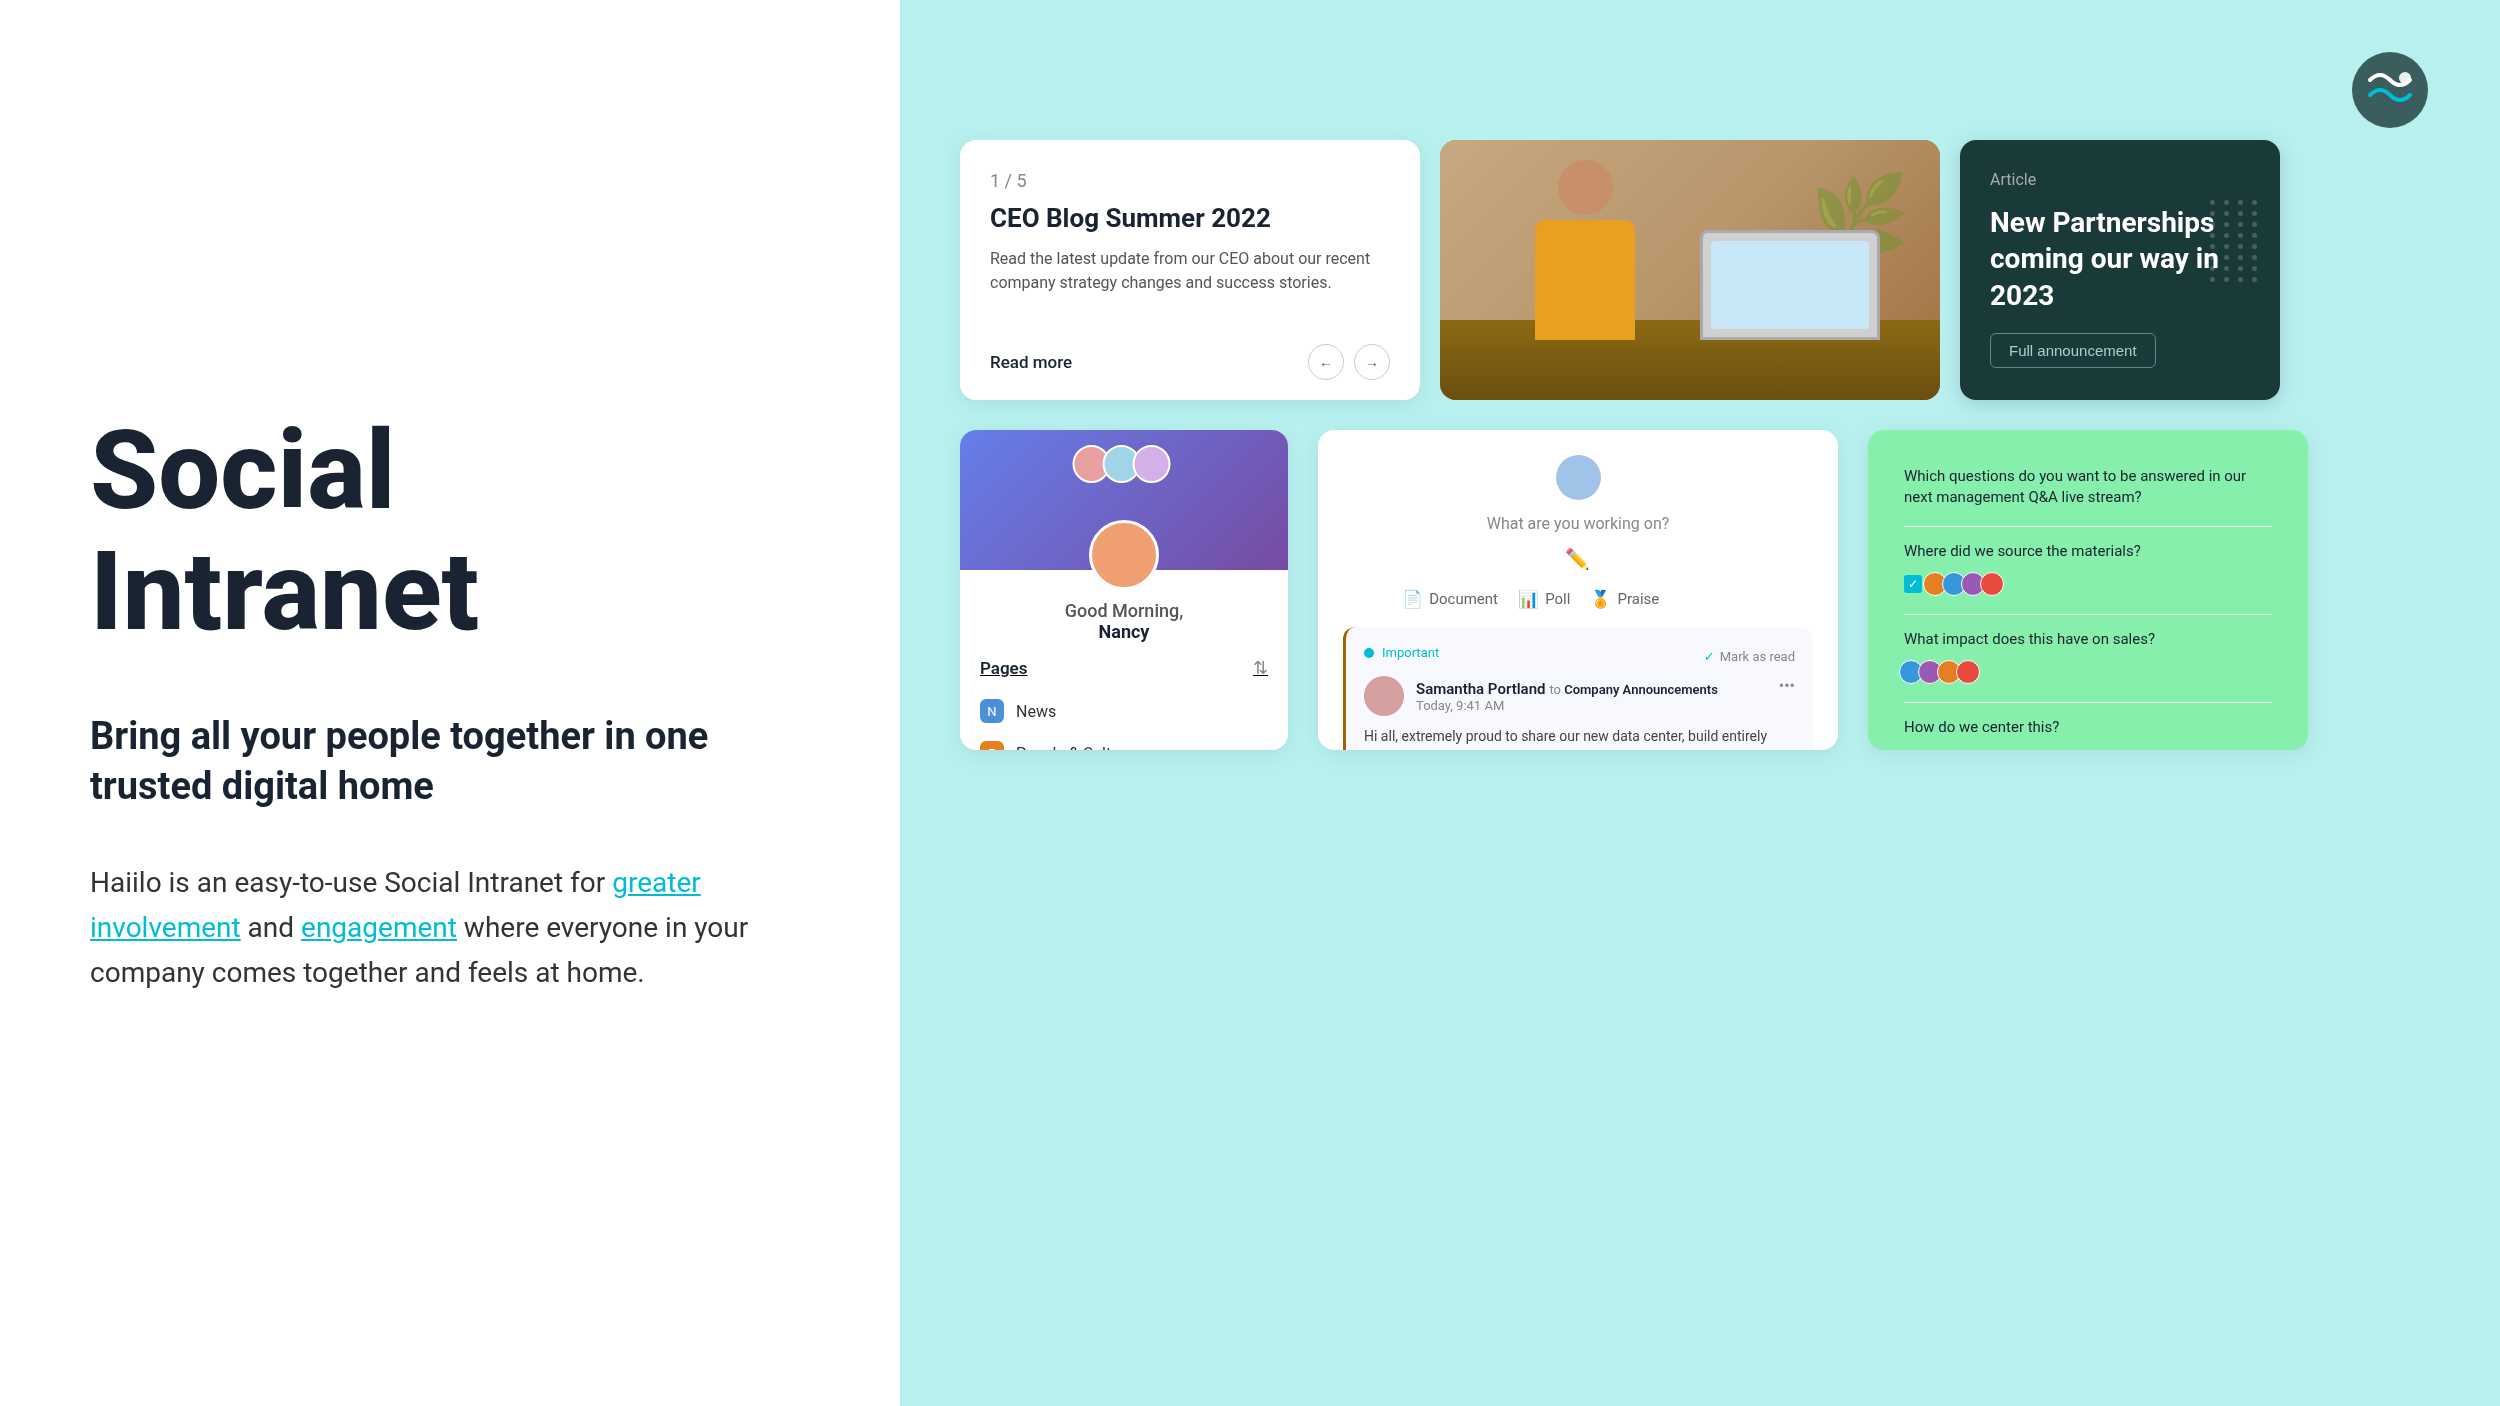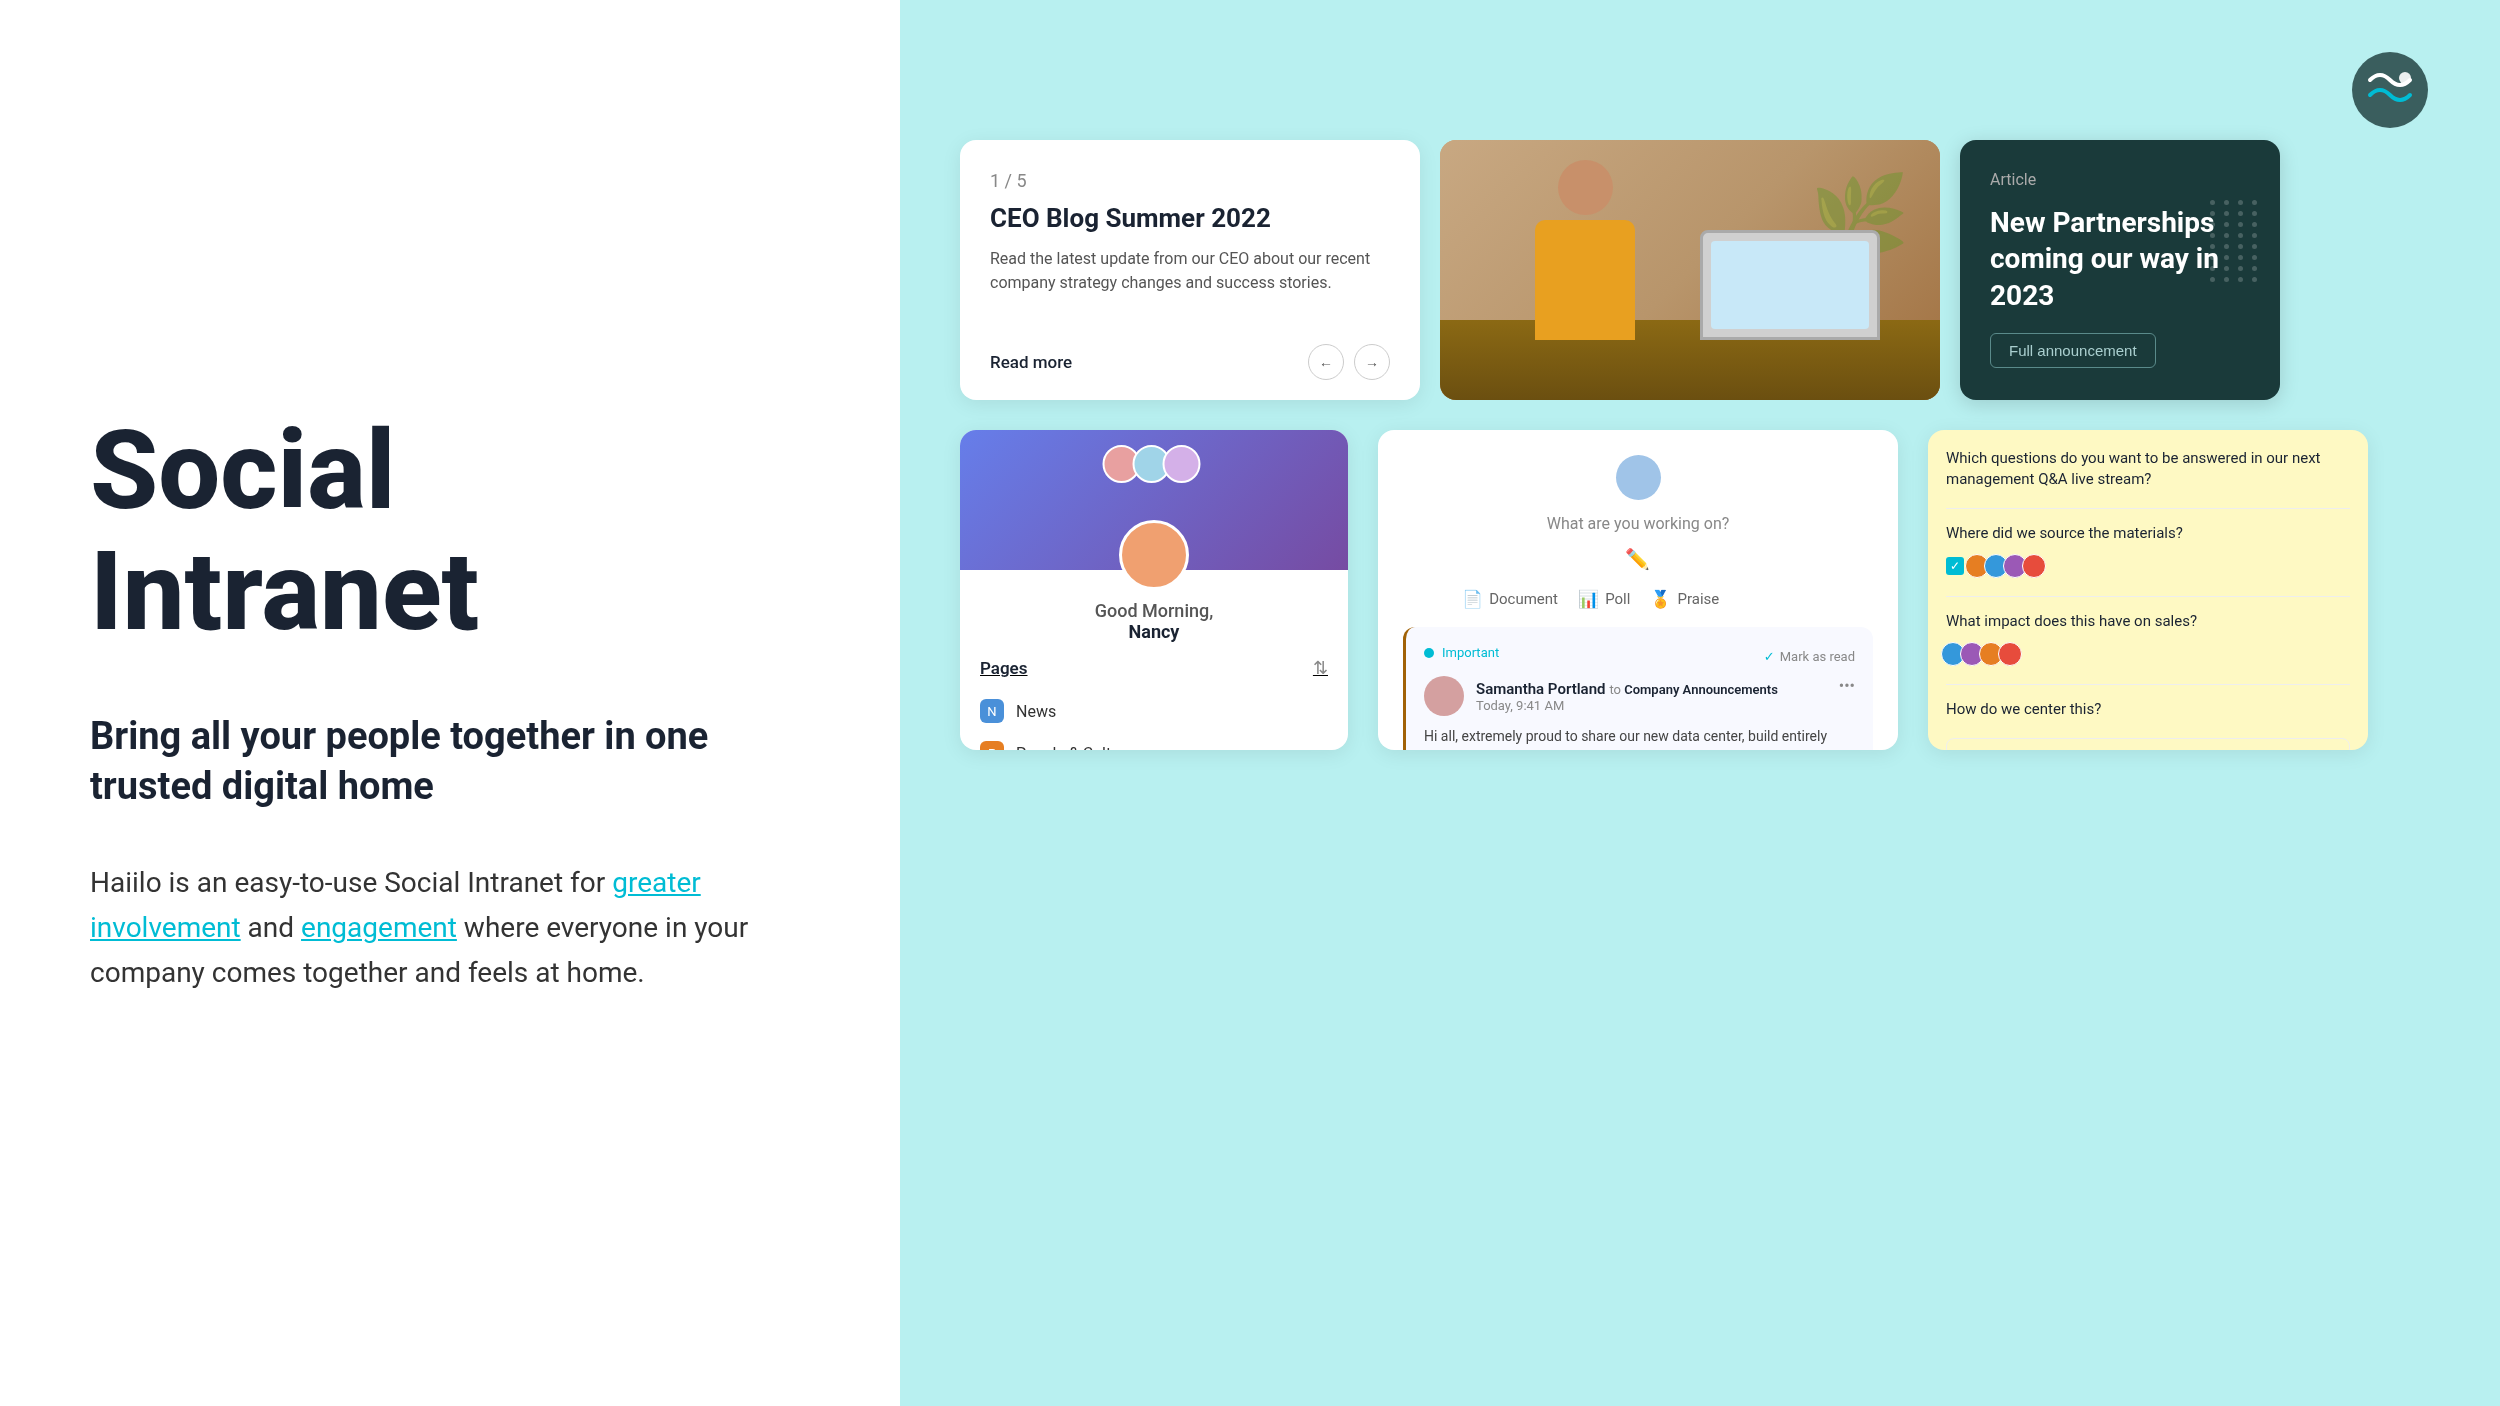--- a/index.html
+++ b/index.html
@@ -201,21 +201,21 @@
       display: flex;
       gap: 30px;
       margin-top: 30px;
       margin-left: 20px;
     }
 
     
     .pages-card {
       background: #fff;
       border-radius: 16px;
-      width: 388px;
+      width: 328px;
       height: 320px;
       padding: 0;
       box-shadow: 0 4px 20px rgba(0,0,0,0.08);
       overflow: hidden;
     }
 
     .user-greeting-area {
       height: 140px;
       background: linear-gradient(135deg, #667eea 0%, #764ba2 100%);
       position: relative;
@@ -437,25 +437,25 @@
     .post-actions-row {
       display: flex;
       justify-content: space-between;
       margin-top: 12px;
       font-size: 13px;
       color: #00bcd4;
     }
 
     
     .qa-card {
-      background: #fef9c3;
+      background: #86efac;
       border-radius: 16px;
       width: 440px;
       height: 320px;
-      padding: 18px;
+      padding: 36px;
       box-shadow: 0 4px 20px rgba(0,0,0,0.08);
       overflow: hidden;
     }
 
     .qa-item {
       margin-bottom: 18px;
     }
 
     .qa-question {
       font-size: 15px;

